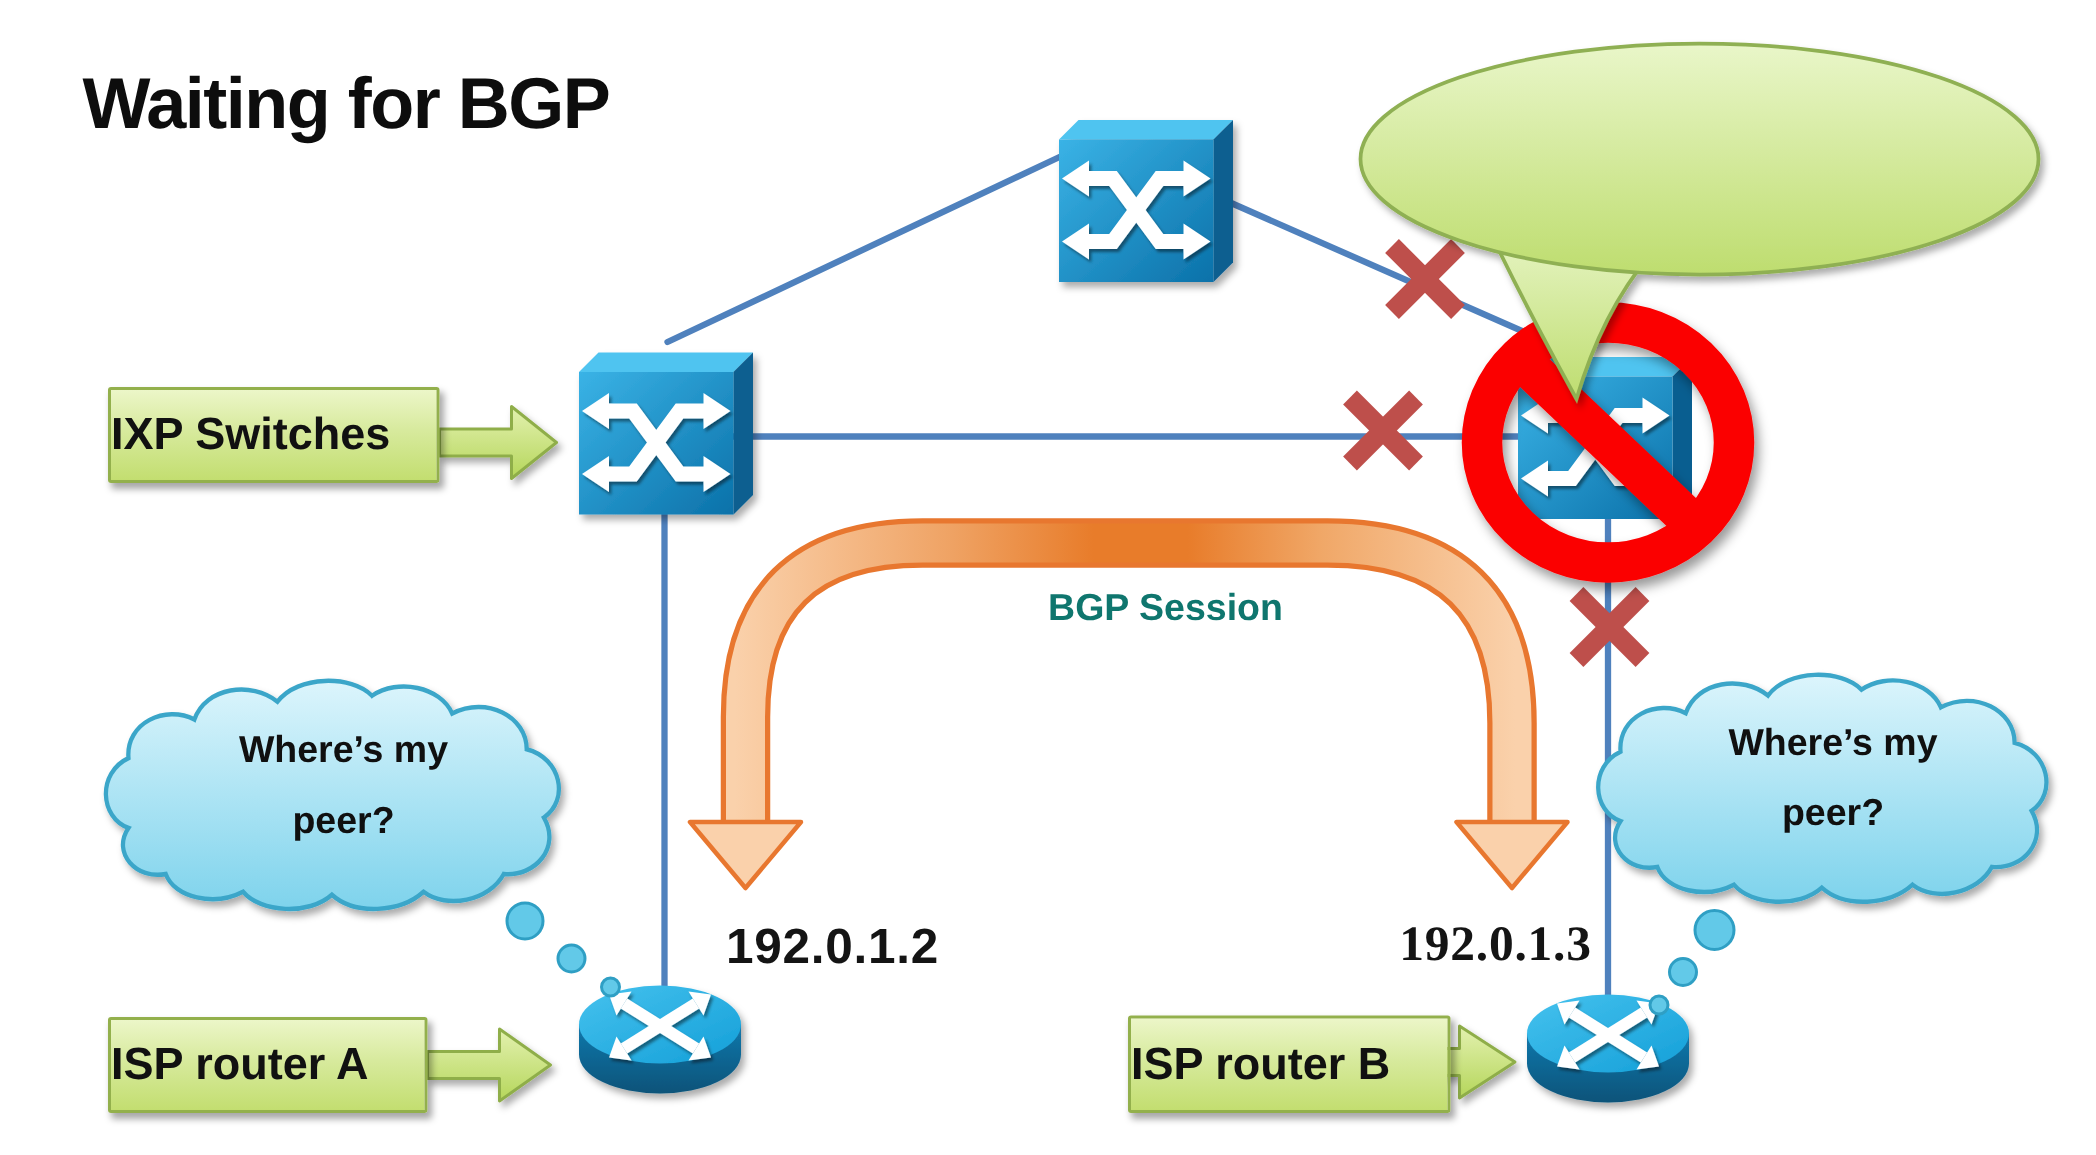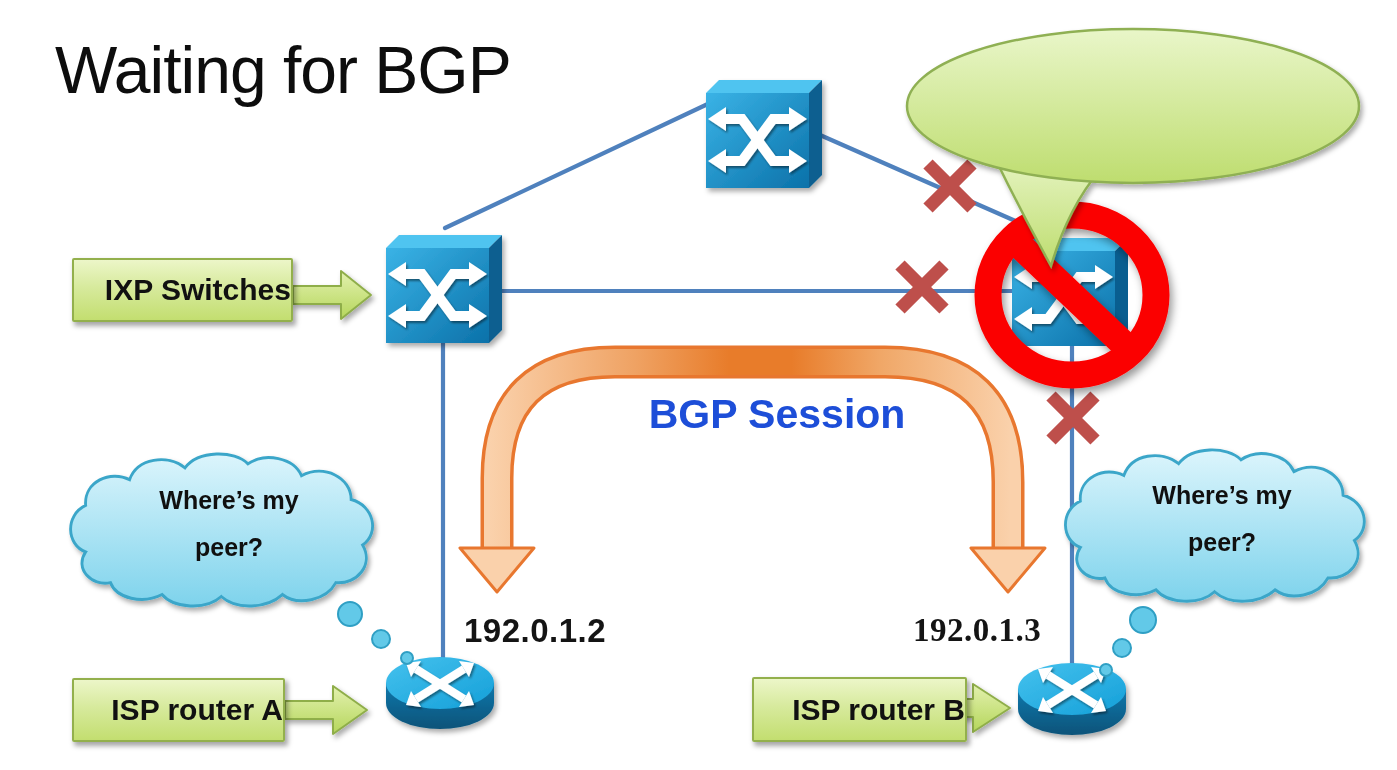--- a/index.html
+++ b/index.html
@@ -4,33 +4,33 @@
 <style>
   html,body{margin:0;padding:0;background:#fff;}
   #slide{
     position:relative;width:1397px;height:770px;overflow:hidden;background:#ffffff;
     font-family:"Liberation Sans", sans-serif;
   }
   #diagram-svg{position:absolute;left:0;top:0;z-index:1;}
   .overlay{position:absolute;z-index:2;}
   #page-title{
     left:55px;top:22px;width:560px;
-    font-size:66px;line-height:96px;font-weight:normal;letter-spacing:-1px;
+    font-size:48px;line-height:96px;font-weight:bold;letter-spacing:-1px;
     color:#0d0d0d;
   }
   .wavy{
     text-decoration-line:underline;
     text-decoration-style:wavy;
     text-decoration-color:#e0382c;
     text-decoration-thickness:2px;
     text-underline-offset:7px;
   }
   .green-label{
     position:absolute;z-index:2;
-    display:flex;align-items:center;justify-content:flex-end;
+    display:flex;align-items:center;justify-content:flex-start;
     background:linear-gradient(180deg,#ecf6c8 0%,#d7ea9d 45%,#c3de70 100%);
     border:2px solid #93b04c;border-radius:2px;
     box-shadow:2.5px 3.5px 5px rgba(0,0,0,0.35);
     font-size:30px;font-weight:bold;color:#111;
   }
   #label-ixp{left:72px;top:258px;width:217px;height:60px;}
   #label-isp-a{left:72px;top:678px;width:209px;height:60px;}
   #label-isp-b{left:708px;top:677px;width:211px;height:61px;margin-left:44px;}
   .cloud-text{
     position:absolute;z-index:2;text-align:center;
@@ -38,28 +38,28 @@
   }
   #cloud-text-left{left:100px;top:477px;width:258px;}
   #cloud-text-right{left:1092px;top:472px;width:260px;}
   #bubble-text{
     position:absolute;z-index:2;text-align:center;
     left:953px;top:53px;width:360px;
     font-size:33px;line-height:47px;font-weight:bold;color:#0c0c0c;
   }
   .ip-label{
     position:absolute;z-index:2;text-align:center;width:180px;
-    font-size:33px;font-weight:bold;color:#141414;letter-spacing:0.5px;
+    font-size:33px;font-weight:bold;color:#141414;letter-spacing:0.5px;padding-left:20px;
   }
   #ip-a{left:445px;top:612px;}
   #ip-b{left:887px;top:612px;font-family:Liberation Serif, serif;}
   #bgp-session-label{
     position:absolute;z-index:2;text-align:center;
     left:647px;top:391px;width:260px;
-    font-size:41px;font-weight:bold;color:#1d4ed8;
+    font-size:25px;font-weight:bold;color:#0f766e;
   }
 </style>
 </head>
 <body>
 
 <div id="slide">
 
   <svg id="diagram-svg" width="1397" height="770" viewBox="0 0 1397 770">
     <defs>
       <linearGradient id="gFace" x1="0" y1="0" x2="1" y2="1">

